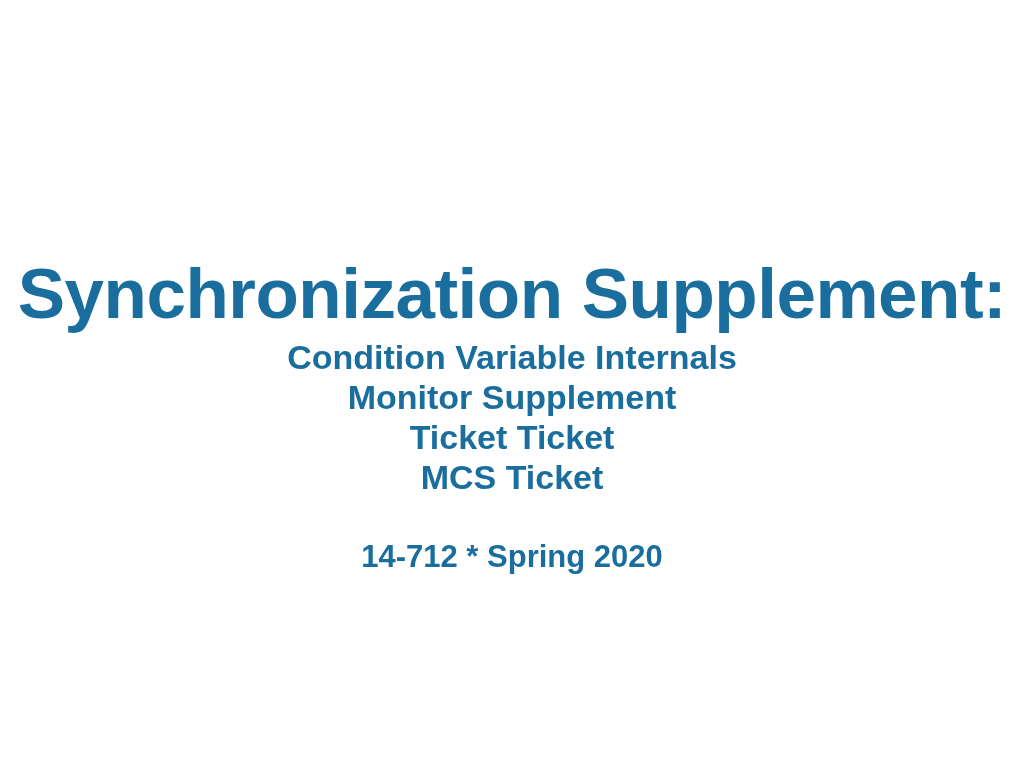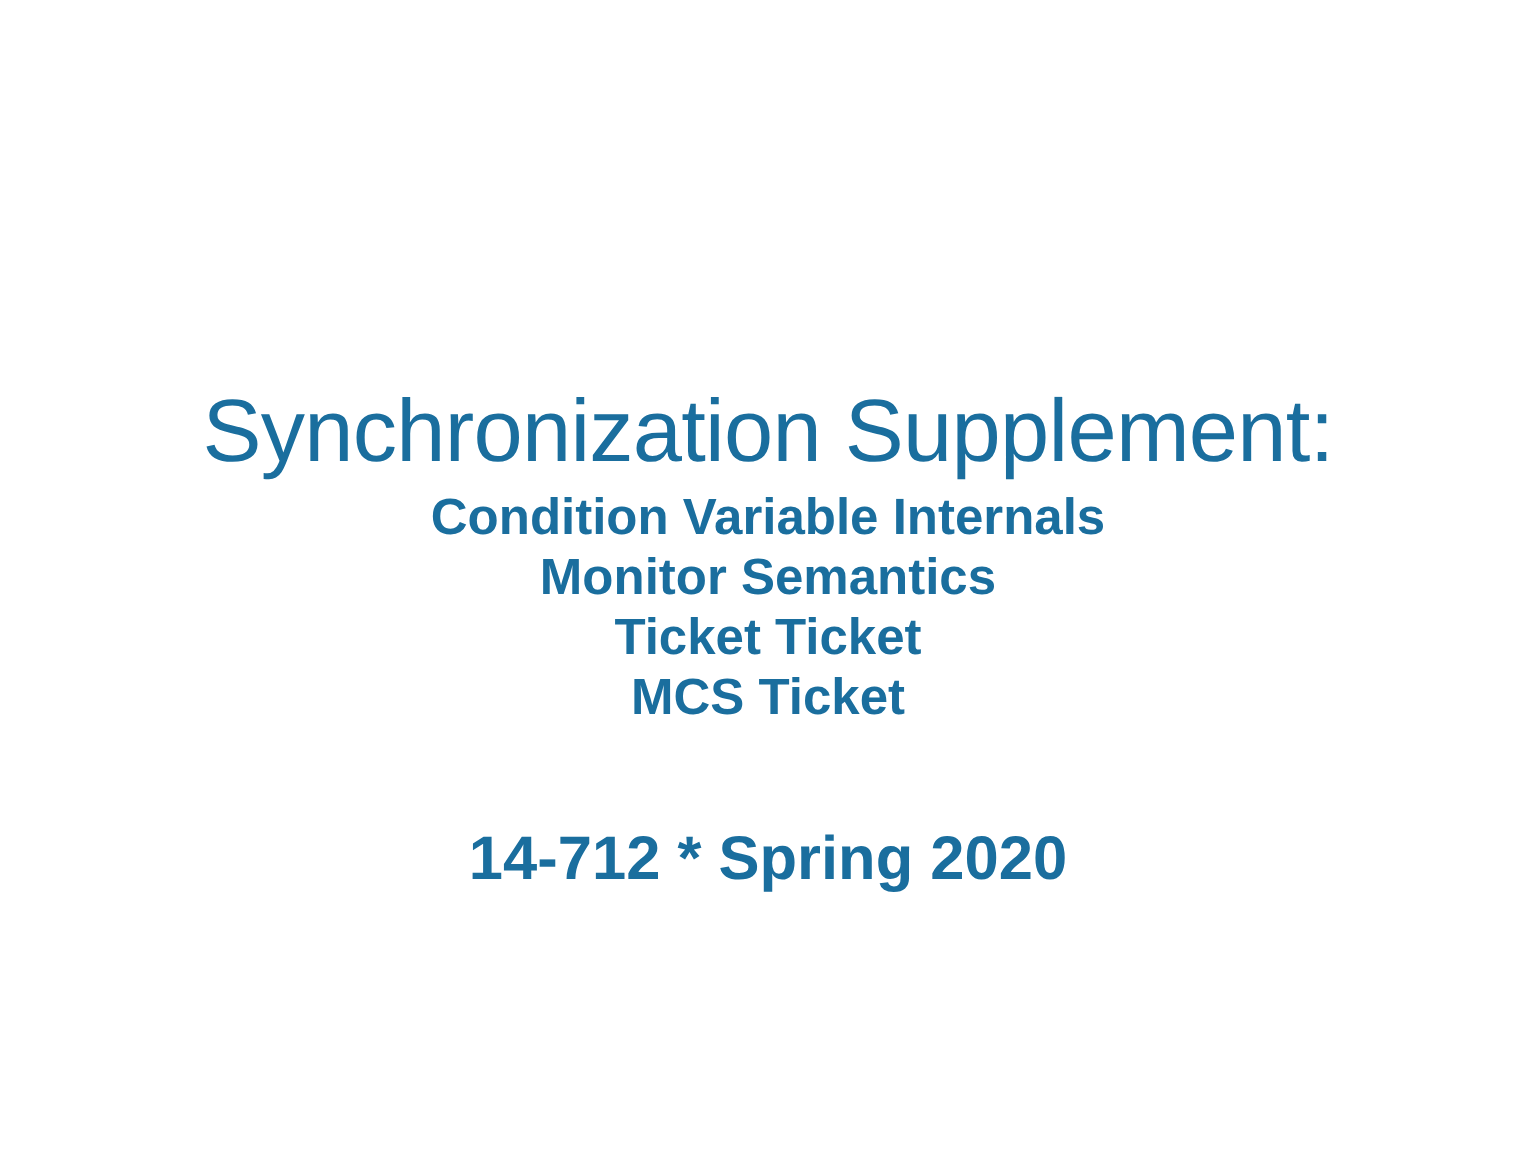--- a/index.html
+++ b/index.html
@@ -28,22 +28,22 @@
     position: absolute;
     left: 0;
     right: 0;
     top: 258px;
     text-align: center;
     color: #1a6e9e;
   }
 
   .slide-title {
     display: block;
-    font-size: 59px;
-    font-weight: normal;
+    font-size: 71px;
+    font-weight: bold;
     line-height: 1.0;
     letter-spacing: -0.5px;
     margin: 0;
     padding: 0;
     white-space: nowrap;
   }
 
   .subtitle-list {
     list-style: none;
     margin: 8px 0 0 0;
@@ -60,39 +60,38 @@
 
   
   .spacer-line {
     display: block;
     height: 40px;
     line-height: 40px;
   }
 
   .course-line {
     display: block;
-    font-size: 41px;
+    font-size: 31px;
     font-weight: bold;
     line-height: 40px;
     white-space: nowrap;
-    margin-top: 27px;
   }
 </style>
 </head>
 <body>
 
 <div class="slide">
 
   <div class="title-block">
 
     <h1 class="slide-title">Synchronization Supplement:</h1>
 
     <ul class="subtitle-list">
       <li class="subtitle-line">Condition Variable Internals</li>
-      <li class="subtitle-line">Monitor Semantics</li>
+      <li class="subtitle-line">Monitor Supplement</li>
       <li class="subtitle-line">Ticket Ticket</li>
       <li class="subtitle-line">MCS Ticket</li>
     </ul>
 
     <span class="spacer-line"></span>
 
     <span class="course-line">14-712 * Spring 2020</span>
 
   </div>
 

